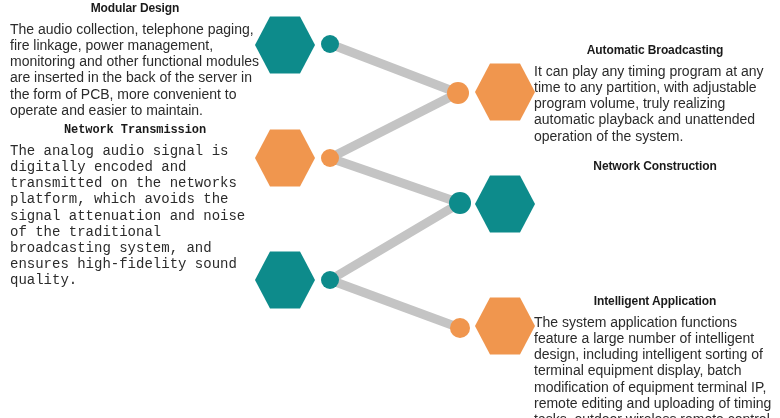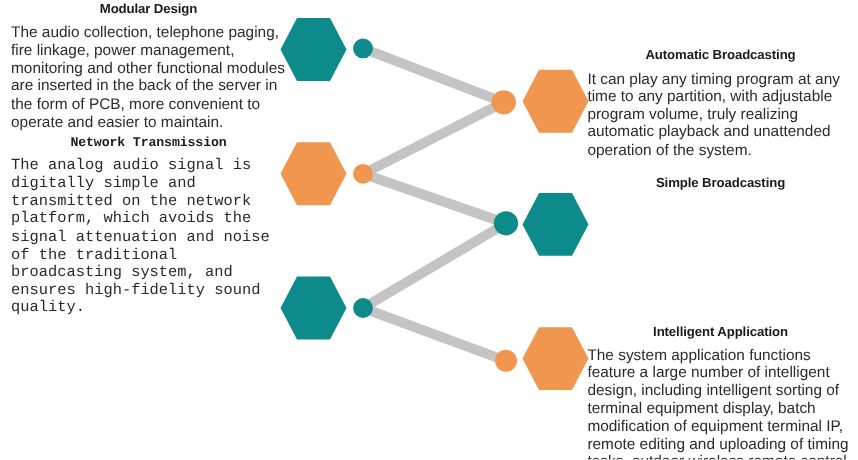--- a/index.html
+++ b/index.html
@@ -98,31 +98,31 @@
       <circle cx="460" cy="328" r="10" fill="#f0964e"></circle>
     </svg>
 
   <div class="feature left" id="feature-modular-design">
     <div class="feature-title">Modular Design</div>
     <div class="feature-body">The audio collection, telephone paging, fire linkage, power management, monitoring and other functional modules are inserted in the back of the server in the form of PCB, more convenient to operate and easier to maintain.</div>
   </div>
 
   <div class="feature left" id="feature-network-transmission">
     <div class="feature-title">Network Transmission</div>
-    <div class="feature-body">The analog audio signal is digitally simple and transmitted on the network platform, which avoids the signal attenuation and noise of the traditional broadcasting system, and ensures high-fidelity sound quality.</div>
+    <div class="feature-body">The analog audio signal is digitally encoded and transmitted on the networks platform, which avoids the signal attenuation and noise of the traditional broadcasting system, and ensures high-fidelity sound quality.</div>
   </div>
 
 
   <div class="feature right" id="feature-automatic-broadcasting">
     <div class="feature-title">Automatic Broadcasting</div>
     <div class="feature-body">It can play any timing program at any time to any partition, with adjustable program volume, truly realizing automatic playback and unattended operation of the system.</div>
   </div>
 
   <div class="feature right" id="feature-simple-construction">
-    <div class="feature-title">Simple Broadcasting</div>
+    <div class="feature-title">Network Construction</div>
   </div>
 
   <div class="feature right" id="feature-intelligent-application">
     <div class="feature-title">Intelligent Application</div>
     <div class="feature-body">The system application functions feature a large number of intelligent design, including intelligent sorting of terminal equipment display, batch modification of equipment terminal IP, remote editing and uploading of timing tasks, outdoor wireless remote control to play host programs and so on.</div>
   </div>
 
 </div>
 
 </body></html>

